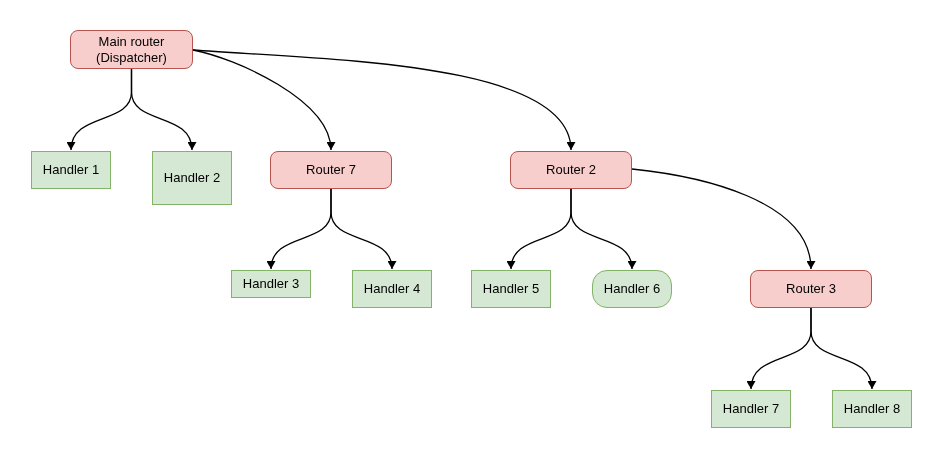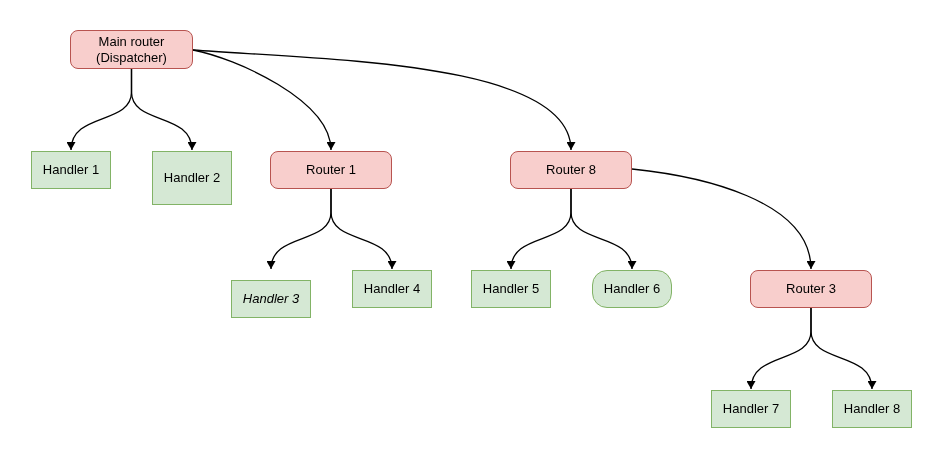--- a/index.html
+++ b/index.html
@@ -42,21 +42,21 @@
   .handler {
     background: #d5e8d4;
     border: 1px solid #82b366;
   }
   
   #n-main { left: 70px;  top: 30px;  width: 123px; height: 39px; }
   #n-h1   { left: 31px;  top: 151px; width: 80px;  height: 38px; }
   #n-h2   { left: 152px; top: 151px; width: 80px;  height: 54px; }
   #n-r1   { left: 270px; top: 151px; width: 122px; height: 38px; }
   #n-r2   { left: 510px; top: 151px; width: 122px; height: 38px; }
-  #n-h3   { left: 231px; top: 280px; width: 80px;  height: 38px; font-style: italic; }
+  #n-h3   { left: 231px; top: 270px; width: 80px;  height: 28px; }
   #n-h4   { left: 352px; top: 270px; width: 80px;  height: 38px; }
   #n-h5   { left: 471px; top: 270px; width: 80px;  height: 38px; }
   #n-h6   { left: 592px; top: 270px; width: 80px;  height: 38px; border-radius: 15px; }
   #n-r3   { left: 750px; top: 270px; width: 122px; height: 38px; }
   #n-h7   { left: 711px; top: 390px; width: 80px;  height: 38px; }
   #n-h8   { left: 832px; top: 390px; width: 80px;  height: 38px; }
 </style>
 </head>
 <body>
 
@@ -84,22 +84,22 @@
     <path class="edge" d="M 811,308 L 811,331 C 811,364 751,351 751,389" marker-end="url(#arrow)"></path>
     <path class="edge" d="M 811,308 L 811,331 C 811,364 872,351 872,389" marker-end="url(#arrow)"></path>
   </svg>
 
   <div id="n-main" class="node router">Main router
 (Dispatcher)</div>
 
   <div id="n-h1" class="node handler">Handler 1</div>
   <div id="n-h2" class="node handler">Handler 2</div>
 
-  <div id="n-r1" class="node router">Router 1</div>
-  <div id="n-r2" class="node router">Router 8</div>
+  <div id="n-r1" class="node router">Router 7</div>
+  <div id="n-r2" class="node router">Router 2</div>
 
   <div id="n-h3" class="node handler">Handler 3</div>
   <div id="n-h4" class="node handler">Handler 4</div>
   <div id="n-h5" class="node handler">Handler 5</div>
   <div id="n-h6" class="node handler">Handler 6</div>
 
   <div id="n-r3" class="node router">Router 3</div>
 
   <div id="n-h7" class="node handler">Handler 7</div>
   <div id="n-h8" class="node handler">Handler 8</div>

